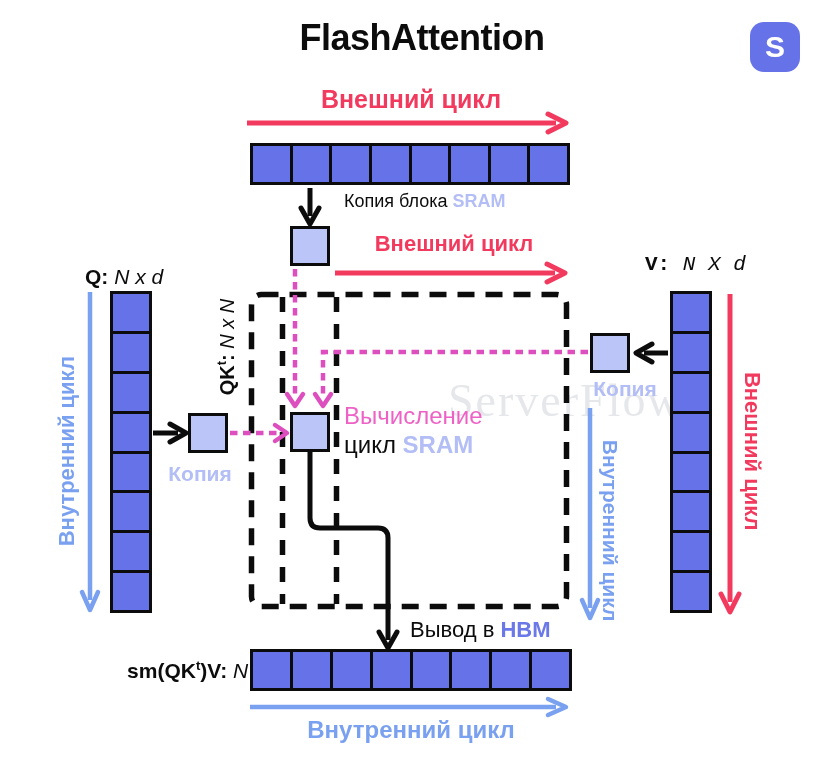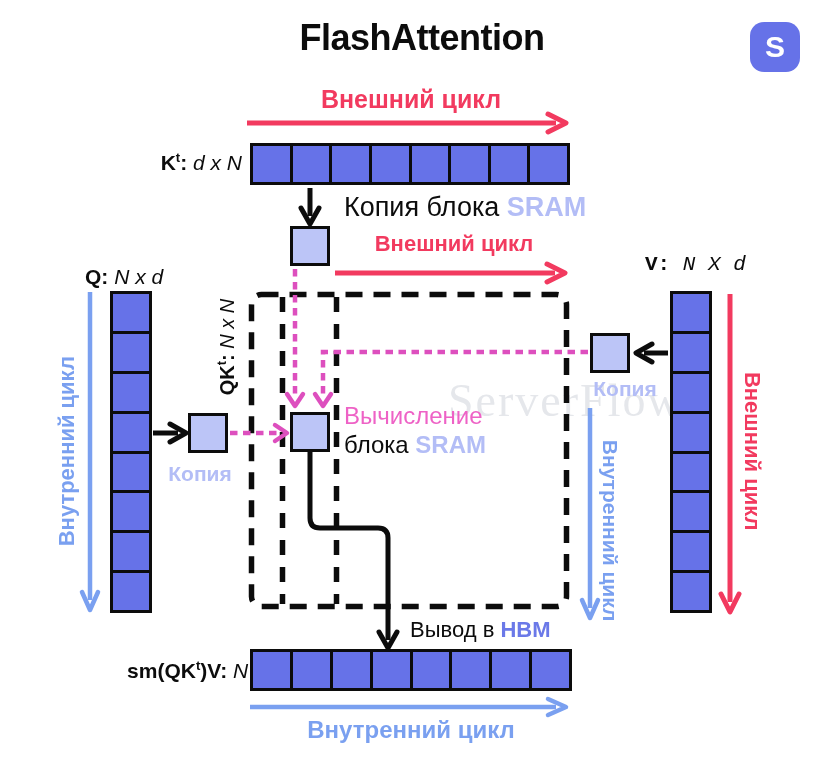--- a/index.html
+++ b/index.html
@@ -86,54 +86,53 @@
     <span>S</span>
   </div>
 
   <div class="lbl loop red" style="left:250px;width:322px;text-align:center;top:84px;font-size:25px;">Внешний цикл</div>
   <div class="lbl loop red" style="left:340px;width:228px;text-align:center;top:231px;font-size:22px;">Внешний цикл</div>
   <div class="lbl loop red rot-cw" style="left:627px;top:438px;width:250px;font-size:22px;">Внешний цикл</div>
   <div class="lbl loop blue rot-ccw" style="left:-58px;top:438px;width:250px;font-size:22px;">Внутренний цикл</div>
   <div class="lbl loop blue rot-cw" style="left:485px;top:518px;width:250px;font-size:21px;">Внутренний цикл</div>
   <div class="lbl loop blue" style="left:250px;width:322px;text-align:center;top:716px;font-size:24px;">Внутренний цикл</div>
 
-  <div class="lbl mat-label" style="left:0;width:242px;text-align:right;top:150px;"><span>K</span><sup>t</sup><span>:</span><span class="dims"> d x N</span></div>
   <div class="matrix h" style="left:250px;top:143px;width:320px;height:42px;">
       <div class="cell"></div>
       <div class="cell"></div>
       <div class="cell"></div>
       <div class="cell"></div>
       <div class="cell"></div>
       <div class="cell"></div>
       <div class="cell"></div>
       <div class="cell"></div>
     </div>
 
   <div class="sq" style="left:290px;top:226px;"></div>
-  <div class="lbl" style="left:344px;top:191px;font-size:27px;"><span>Копия блока </span><span class="peri">SRAM</span></div>
+  <div class="lbl" style="left:344px;top:191px;font-size:18px;"><span>Копия блока </span><span class="peri">SRAM</span></div>
 
   <div class="lbl mat-label" style="left:85px;top:264px;"><span>Q</span><sup></sup><span>:</span><span class="dims"> N x d</span></div>
   <div class="matrix v" style="left:110px;top:291px;width:42px;height:322px;">
       <div class="cell"></div>
       <div class="cell"></div>
       <div class="cell"></div>
       <div class="cell"></div>
       <div class="cell"></div>
       <div class="cell"></div>
       <div class="cell"></div>
       <div class="cell"></div>
     </div>
   <div class="sq" style="left:188px;top:413px;"></div>
   <div class="lbl peri" style="left:155px;width:90px;text-align:center;top:461px;font-size:21px;">Копия</div>
 
   <div class="lbl mat-label rot-ccw" style="left:162px;top:335px;width:130px;font-size:20px;"><span>QK</span><sup>t</sup><span>:</span><span class="dims"> N x N</span></div>
 
   <div class="sq" style="left:290px;top:412px;"></div>
   <div class="lbl pinktxt" style="left:344px;top:402px;font-size:24px;">Вычисление</div>
-  <div class="lbl" style="left:344px;top:431px;font-size:24px;"><span>блока </span><span class="peri">SRAM</span></div>
+  <div class="lbl" style="left:344px;top:431px;font-size:24px;"><span>цикл </span><span class="peri">SRAM</span></div>
 
   <div class="lbl mat-label" style="left:645px;top:251px;font-family:Liberation Mono, monospace;"><span>V</span><sup></sup><span>:</span><span class="dims"> N X d</span></div>
   <div class="matrix v" style="left:670px;top:291px;width:42px;height:322px;">
       <div class="cell"></div>
       <div class="cell"></div>
       <div class="cell"></div>
       <div class="cell"></div>
       <div class="cell"></div>
       <div class="cell"></div>
       <div class="cell"></div>

